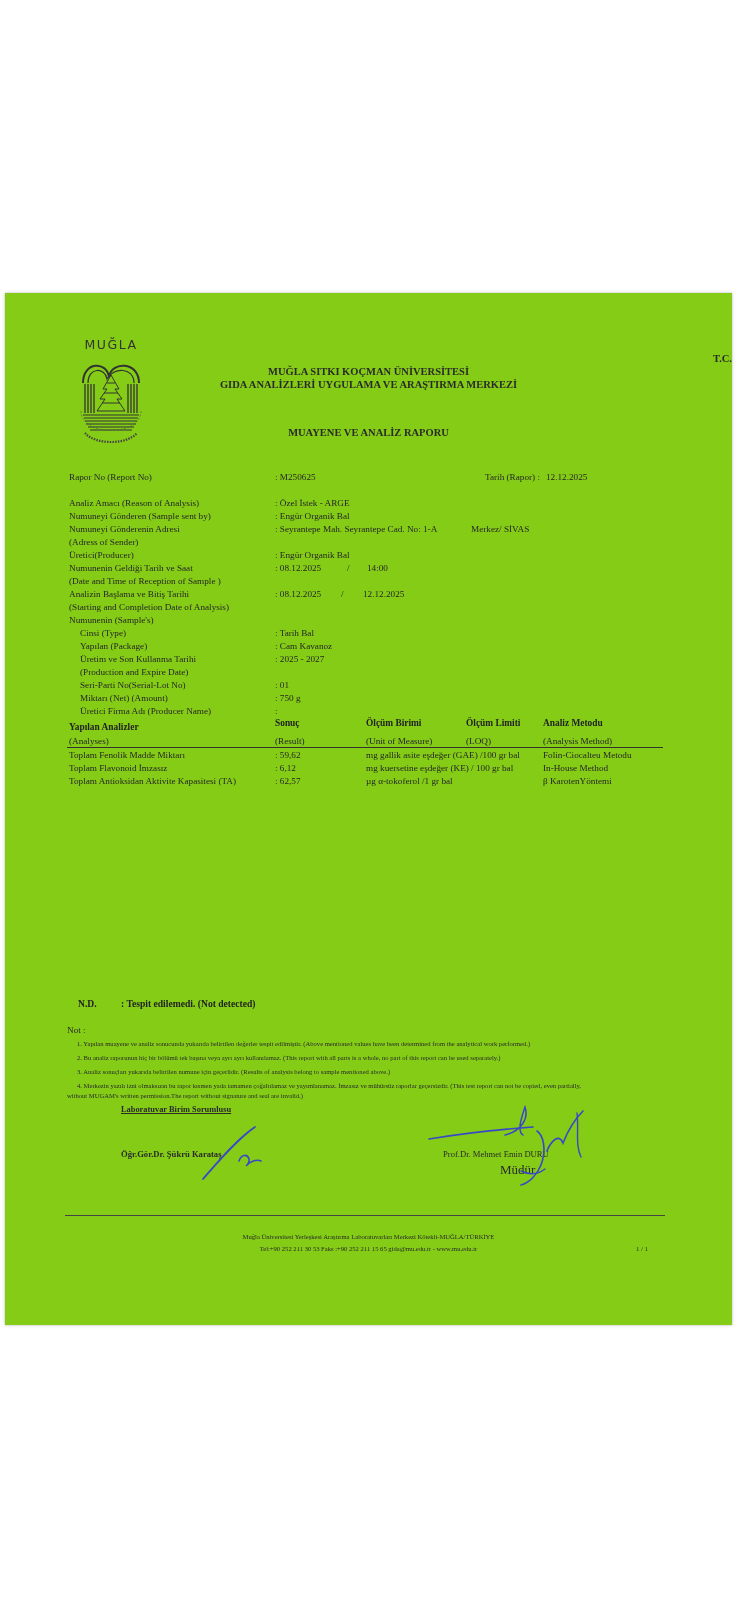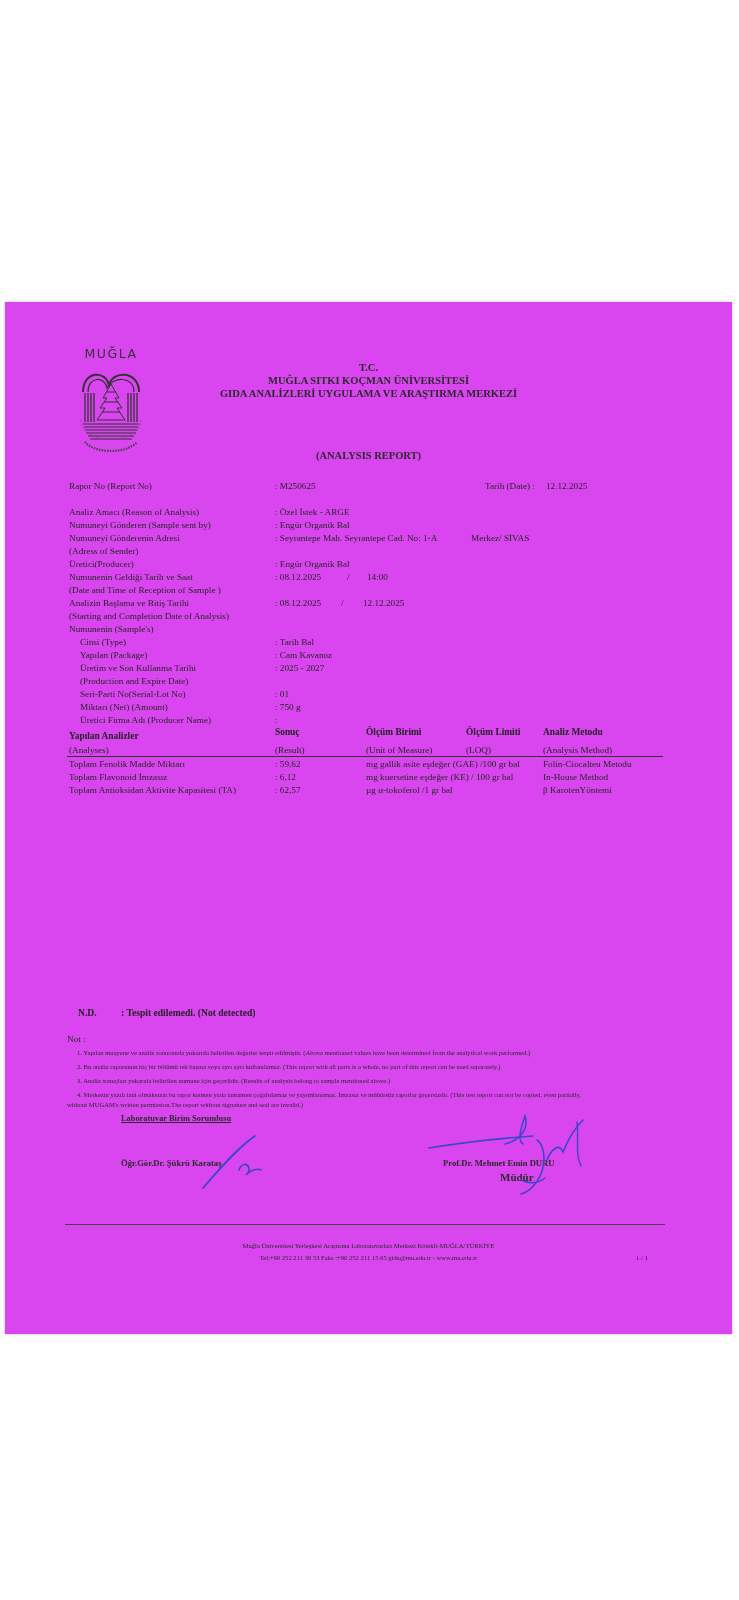--- a/index.html
+++ b/index.html
@@ -1,36 +1,36 @@
 <!DOCTYPE html>
 <html><head>
   <meta charset="utf-8">
   <style>
     * { box-sizing: border-box; margin: 0; padding: 0; }
     html, body { width: 739px; height: 1600px; background: #ffffff; overflow: hidden; }
     body { position: relative; font-family: "Liberation Serif", "DejaVu Serif", serif; color: #1e1e1e; }
 
     .page {
-      position: absolute; left: 5px; top: 302px; width: 727px; height: 1032px;
-      background: #d946ef;
+      position: absolute; left: 5px; top: 293px; width: 727px; height: 1032px;
+      background: #84cc16;
       box-shadow: 0 0 4px rgba(0,0,0,0.18), 0 0 1px rgba(0,0,0,0.25);
     }
     .abs { position: absolute; white-space: nowrap; }
 
     
     .mugla-logo { position: absolute; left: 72px; top: 44px; width: 68px; height: 112px; }
     .mugla-word { position: absolute; left: 0; top: 0; width: 68px; text-align: center;
       font-family: "DejaVu Sans", sans-serif; font-size: 12.5px; letter-spacing: 1.5px; color: #333; }
     .mugla-logo svg { position: absolute; left: 0; top: 16px; }
     .mugam-logo { position: absolute; left: 556px; top: 58px; width: 108px; height: 56px; }
     .mugam-text { position: absolute; left: 0; top: 14px; width: 108px; text-align: center;
       font-family: "DejaVu Serif", serif; font-size: 21px; color: #2a2a2a; letter-spacing: 0.5px; }
 
     .hdr { position: absolute; left: 0; width: 727px; text-align: center; font-weight: bold; font-size: 10.5px; color: #2a2a2a; }
-    .hdr.tc { top: 60px; font-size: 10.5px; }
+    .hdr.tc { top: 60px; font-size: 10.5px; text-align: right; }
     .hdr.uni { top: 73px; }
     .hdr.center { top: 86px; }
     .hdr.rtitle { top: 134px; font-size: 10.5px; }
     .hdr.rsub { top: 148px; font-size: 10.5px; }
 
     .t { font-size: 9.2px; color: #262626; line-height: 13px; }
     .lbl { left: 64px; }
     .val { left: 270px; }
     .ind { left: 75px; }
 
@@ -83,25 +83,25 @@
       <path d="M4 58 C4 84, 64 84, 64 58" fill="none" stroke="#555" stroke-width="0.6" stroke-dasharray="2 1.5"></path>
       <path d="M8 80 C18 92, 50 92, 60 80" fill="none" stroke="#444" stroke-width="2.2" stroke-dasharray="1.5 1.2"></path>
     </svg>
   </div>
 
   <div class="hdr tc">T.C.</div>
   <div class="hdr center">GIDA ANALİZLERİ UYGULAMA VE ARAŞTIRMA MERKEZİ</div>
   <div class="hdr uni">MUĞLA SITKI KOÇMAN ÜNİVERSİTESİ</div>
 
 
-  <div class="hdr rsub">(ANALYSIS REPORT)</div>
+  <div class="hdr rtitle">MUAYENE VE ANALİZ RAPORU</div>
 
   <div class="abs t lbl" style="top:178px">Rapor No (Report No)</div>
   <div class="abs t val" style="top:178px">: M250625</div>
-  <div class="abs t" style="top:178px;left:480px">Tarih (Date) :</div>
+  <div class="abs t" style="top:178px;left:480px">Tarih (Rapor) :</div>
   <div class="abs t" style="top:178px;left:541px">12.12.2025</div>
 
   <div class="abs t lbl" style="top:204px">Analiz Amacı (Reason of Analysis)</div>
   <div class="abs t val" style="top:204px">: Özel İstek  -  ARGE</div>
 
   <div class="abs t lbl" style="top:217px">Numuneyi Gönderen (Sample sent by)</div>
   <div class="abs t val" style="top:217px">: Engür Organik Bal</div>
 
   <div class="abs t lbl" style="top:230px">Numuneyi Gönderenin Adresi</div>
   <div class="abs t val" style="top:230px">: Seyrantepe Mah. Seyrantepe Cad. No: 1-A</div>
@@ -193,22 +193,22 @@
     <div class="abs note" style="top:798px;left:62px">without MUGAM's written permission.The report without signature and seal are invalid.)</div>
   </div>
 
   <div class="abs" style="top:812px;left:116px;font-size:8.4px;font-weight:bold;text-decoration:underline;color:#2a2a2a">Laboratuvar Birim Sorumlusu</div>
   <div class="abs" style="top:856px;left:116px;font-size:8.6px;font-weight:bold;color:#2a2a2a">Öğr.Gör.Dr. Şükrü Karataş</div>
   <svg class="sig" style="left:192px;top:830px" width="70" height="60" viewBox="0 0 70 60">
     <path d="M6 56 C20 40, 40 16, 58 4" fill="none" stroke="#3a48c8" stroke-width="1.8" stroke-linecap="round"></path>
     <path d="M42 38 C44 32, 50 30, 52 36 C53 40, 48 44, 50 42 C54 38, 60 36, 64 38" fill="none" stroke="#3a48c8" stroke-width="1.6" stroke-linecap="round"></path>
   </svg>
 
-  <div class="abs" style="top:856px;left:438px;font-size:8.6px;font-weight:bold;color:#2a2a2a">Prof.Dr. Mehmet Emin DURU</div>
-  <div class="abs" style="top:869px;left:495px;font-size:11px;font-weight:bold;color:#2a2a2a">Müdür</div>
+  <div class="abs" style="top:856px;left:438px;font-size:8.6px;font-weight:normal;color:#2a2a2a">Prof.Dr. Mehmet Emin DURU</div>
+  <div class="abs" style="top:869px;left:495px;font-size:13px;font-weight:normal;color:#2a2a2a">Müdür</div>
   <svg class="sig" style="left:420px;top:812px" width="170" height="85" viewBox="0 0 170 85">
     <path d="M4 34 C40 28, 80 24, 108 22" fill="none" stroke="#3a48c8" stroke-width="1.6" stroke-linecap="round"></path>
     <path d="M80 30 C96 26, 104 14, 100 2 C96 14, 92 26, 98 30" fill="none" stroke="#3a48c8" stroke-width="1.5" stroke-linecap="round"></path>
     <path d="M112 26 C118 30, 122 44, 116 60 C112 70, 104 78, 96 80" fill="none" stroke="#3a48c8" stroke-width="1.6" stroke-linecap="round"></path>
     <path d="M122 46 C126 36, 134 28, 138 38 C142 28, 150 14, 158 6" fill="none" stroke="#3a48c8" stroke-width="1.6" stroke-linecap="round"></path>
     <path d="M152 8 C154 24, 150 40, 156 52" fill="none" stroke="#3a48c8" stroke-width="1.4" stroke-linecap="round"></path>
     <path d="M96 66 C104 70, 112 70, 120 64" fill="none" stroke="#3a48c8" stroke-width="1.4" stroke-linecap="round"></path>
   </svg>
 
   <div class="rule footer" style="top:922px"></div>

